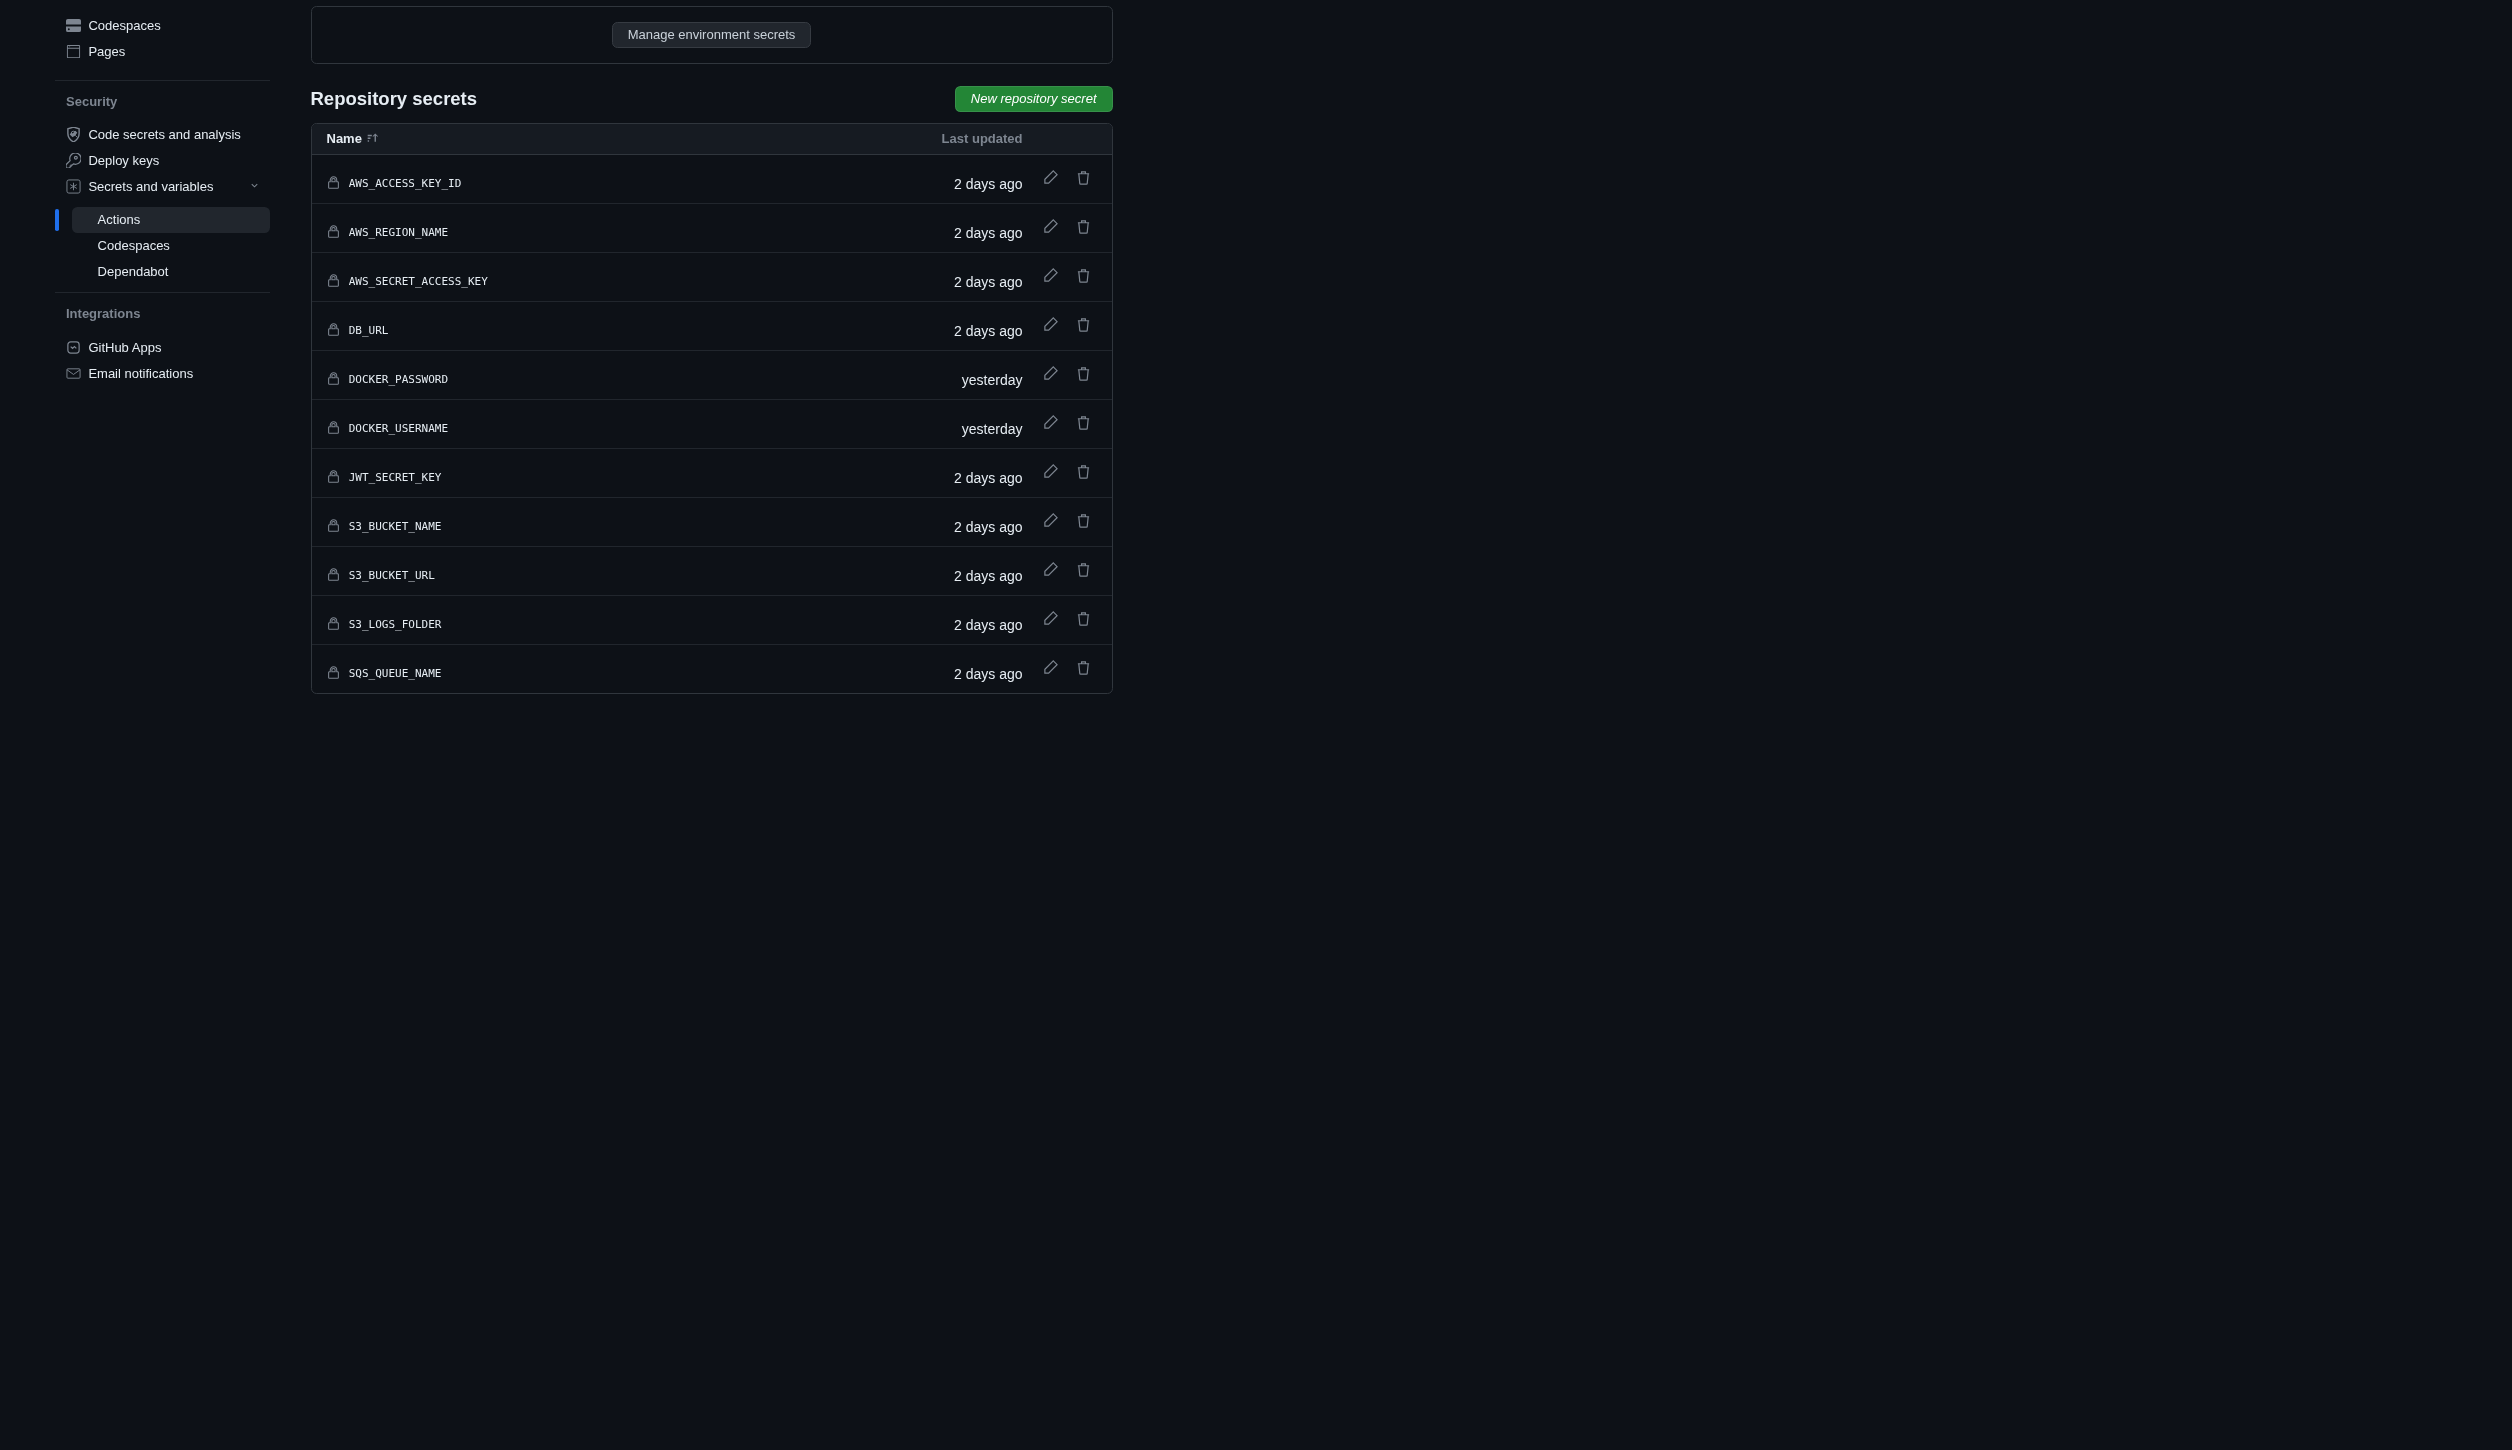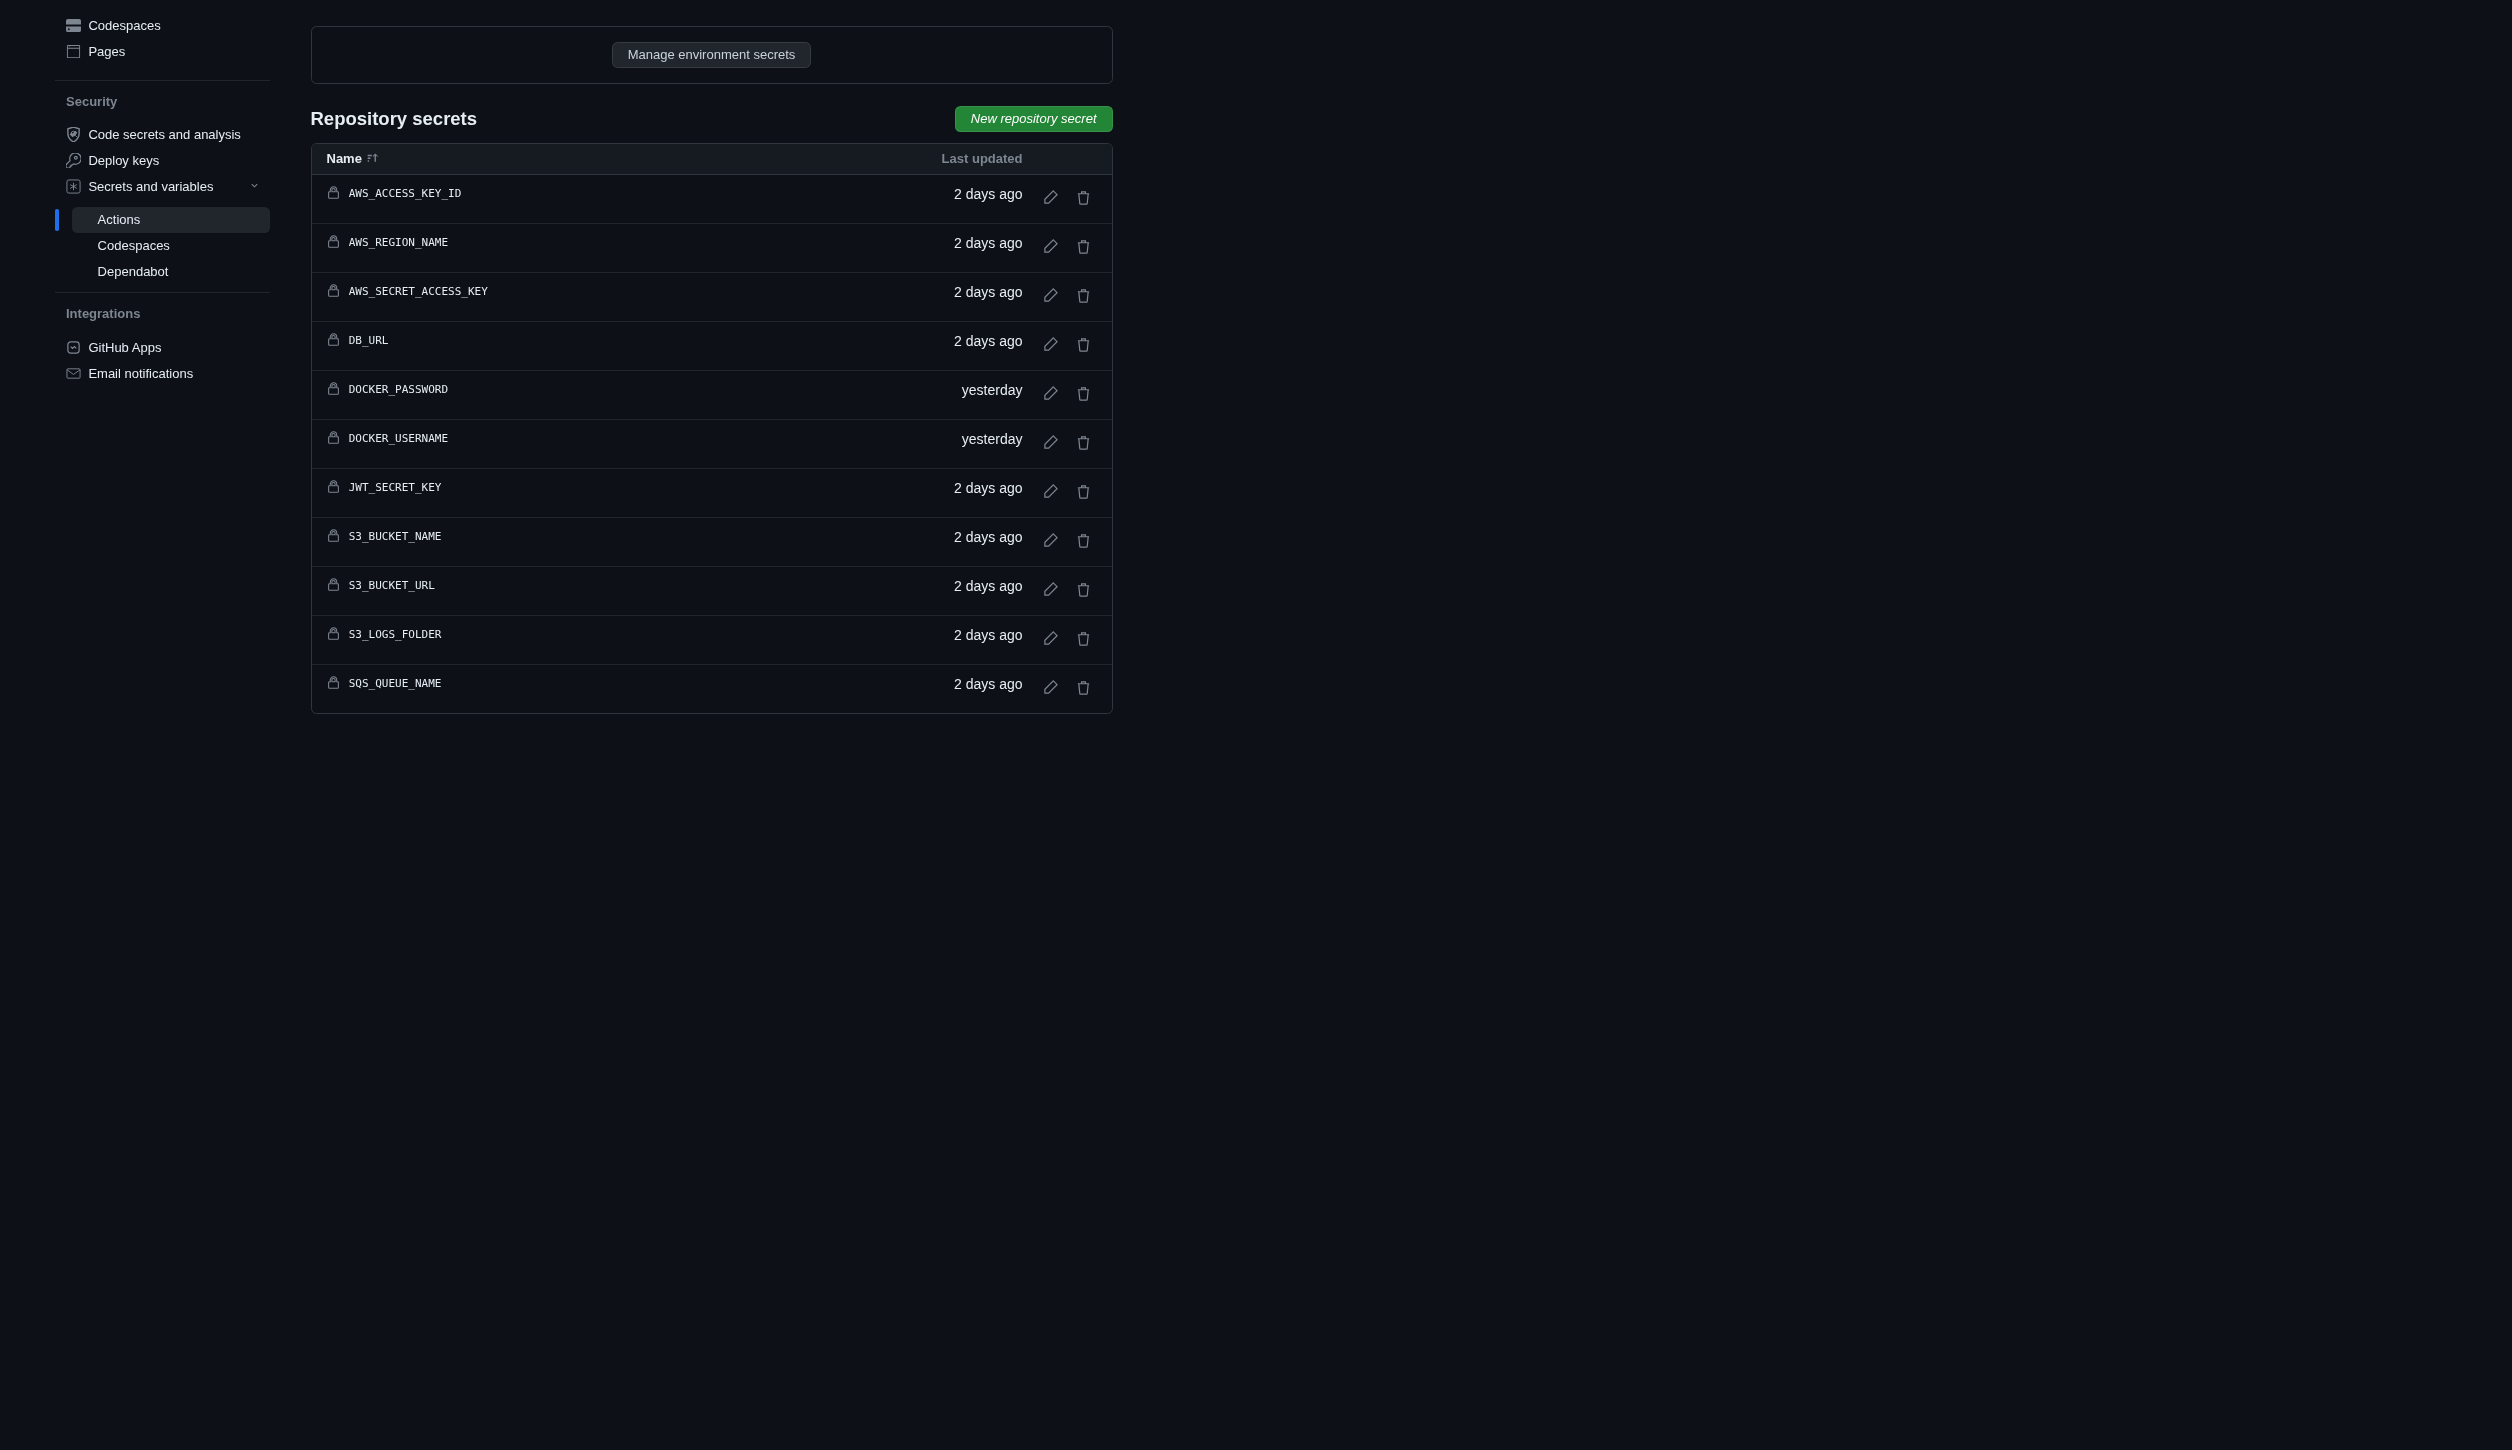--- a/index.html
+++ b/index.html
@@ -39,21 +39,21 @@
 .sidebar-sub .sidebar-item.active::before {
   content: "";
   position: absolute;
   left: -16.6px;
   top: 1.8px;
   bottom: 1.8px;
   width: 3.7px;
   background: #1f6feb;
   border-radius: 1.8px;
 }
-.main { flex: 1; padding: 0 15px; max-width: 832px; margin-left: 18.5px; margin-top: 20px;}
+.main { flex: 1; padding: 0 15px; max-width: 832px; margin-left: 18.5px;}
 .panel {
   border: 0.9px solid #30363d;
   border-radius: 5.5px;
   padding: 15px;
   display: flex;
   justify-content: center;
 }
 .btn-outline {
   background: #21262d;
   border: 0.9px solid #363b42;
@@ -91,21 +91,21 @@
   background: #161b22;
   padding: 7.4px 15px;
   border-bottom: 0.9px solid #30363d;
   font-weight: 600;
 }
 .col-name { flex: 1; display: flex; align-items: center; gap: 5.5px; }
 .col-updated { width: 166px; color: #7d8590; text-align: right; padding-right: 74px;}
 .sort-icon { color: #7d8590; font-size: 10.2px; }
 .table-row {
   display: flex;
-  align-items: flex-start;
+  align-items: flex-end;
   padding: 11px 15px;
   border-bottom: 0.9px solid #21262d;
 }
 .table-row:last-child { border-bottom: none; }
 .row-name {
   flex: 1;
   display: flex;
   align-items: center;
   gap: 9.2px;
   font-family: ui-monospace, SFMono-Regular, Menlo, monospace;

